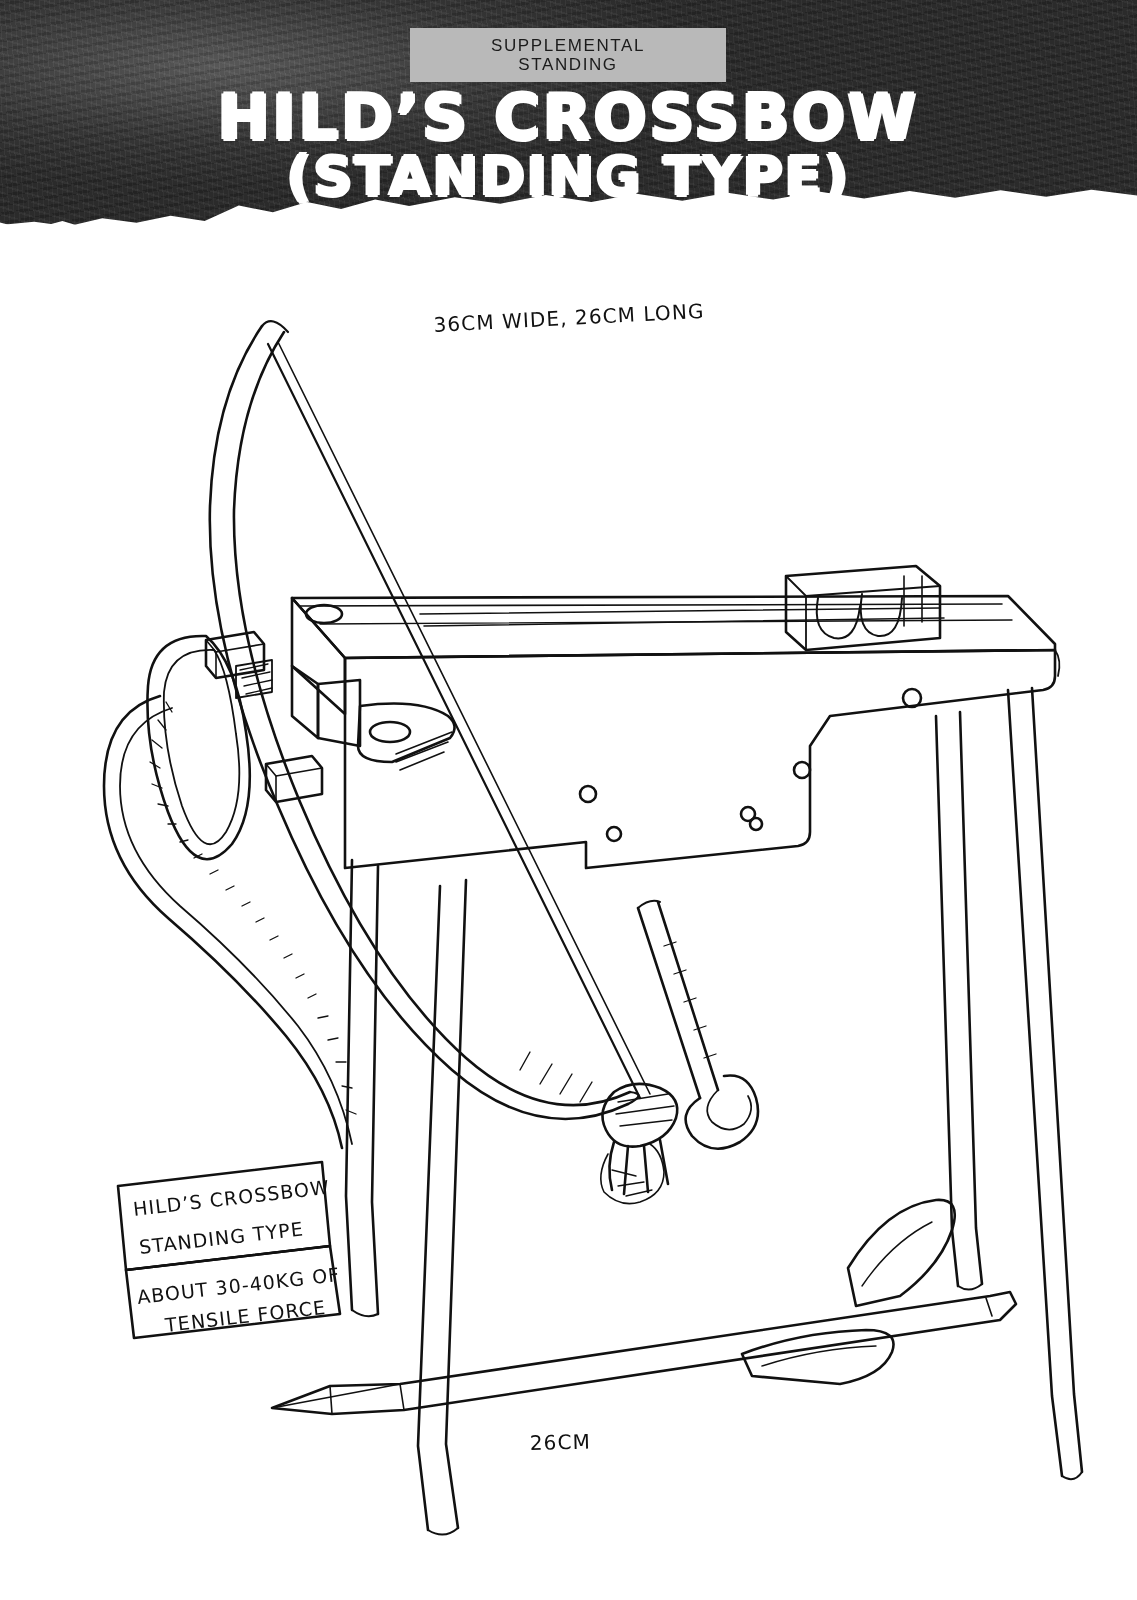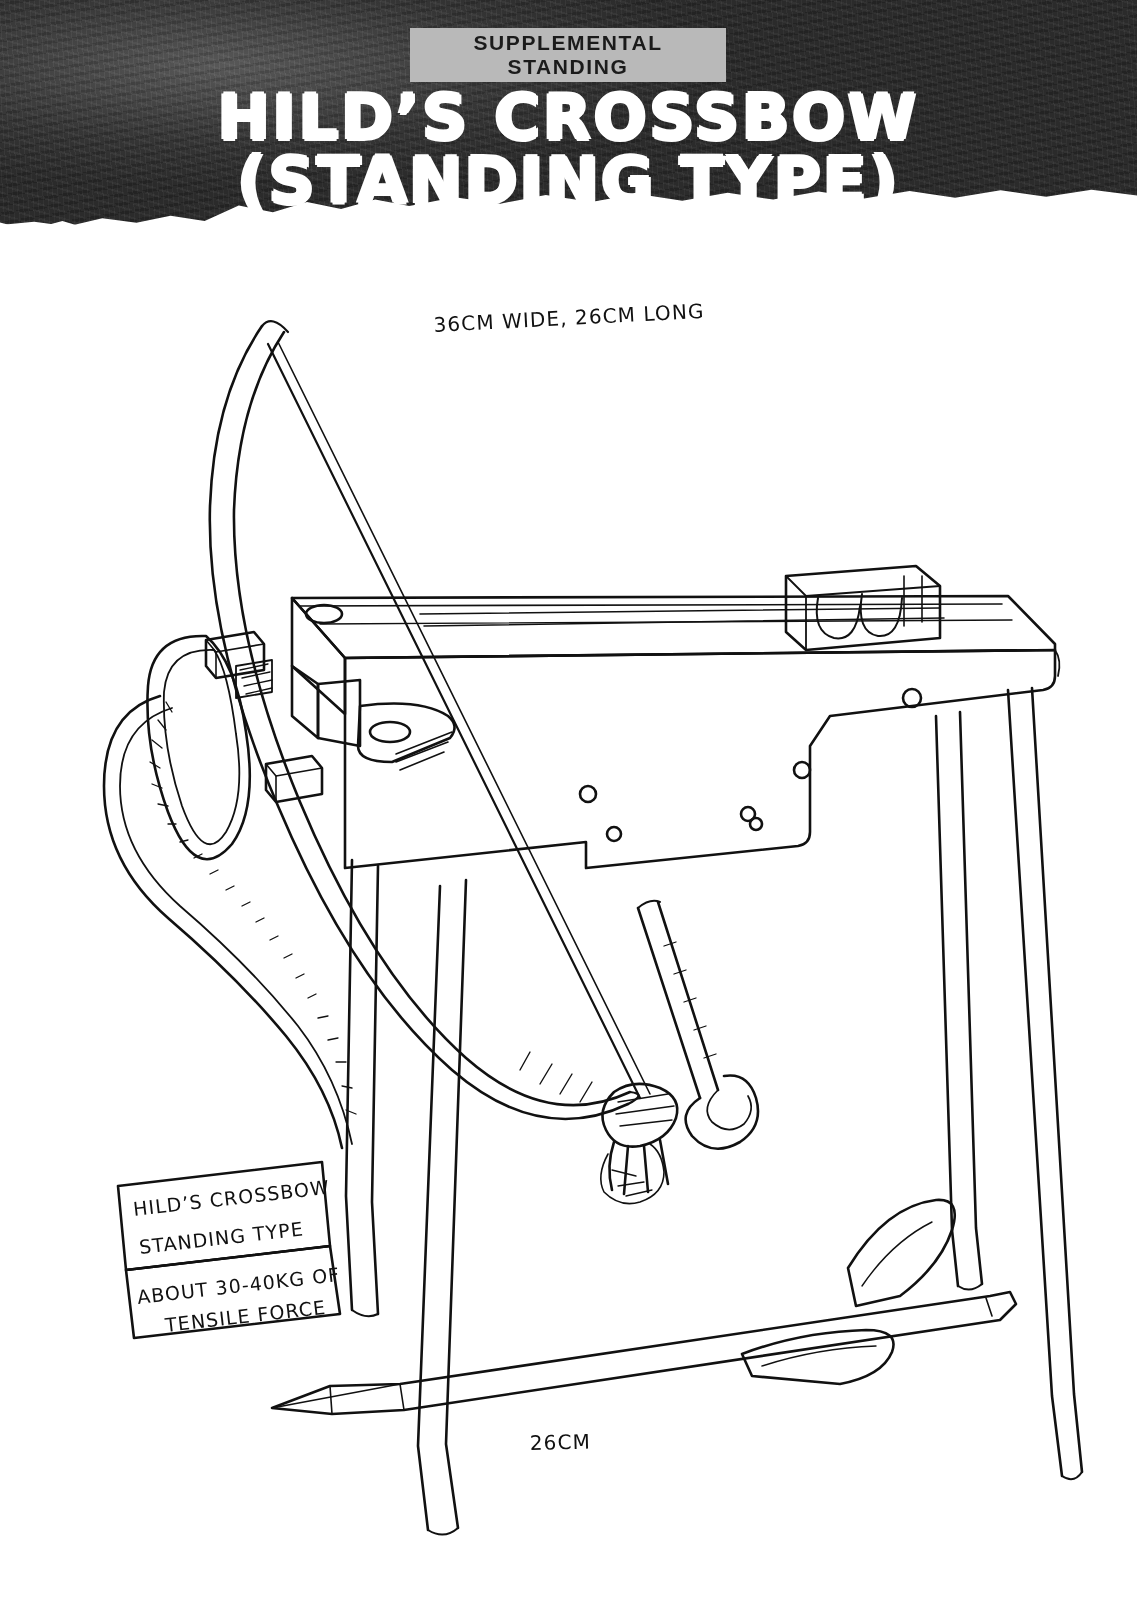--- a/index.html
+++ b/index.html
@@ -74,22 +74,22 @@
     width: 316px; height: 54px;
     background: #b9b9b9;
     display: flex;
     flex-direction: column;
     align-items: center;
     justify-content: center;
     line-height: 1.12;
   }
   .supp-tag span {
     display: block;
-    font-size: 21px;
-    font-weight: bold;
+    font-size: 17px;
+    font-weight: normal;
     letter-spacing: 1.6px;
     color: #1b1b1b;
     text-align: center;
   }
 
   .title-block {
     position: absolute;
     left: 0; top: 86px;
     width: 1137px;
     text-align: center;
@@ -97,21 +97,21 @@
   }
   .title-line {
     font-family: "DejaVu Sans", sans-serif;
     font-weight: bold;
     font-size: 62px;
     letter-spacing: 3px;
     line-height: 1.02;
     text-shadow:
       -2px 0 0 #fff, 2px 0 0 #fff, 0 -2px 0 #fff, 0 2px 0 #fff;
   }
-  .title-line.second { font-size: 64px; letter-spacing: 2px; }
+  .title-line.second { font-size: 54px; letter-spacing: 2px; }
 
   
   .artboard {
     position: absolute;
     left: 0; top: 246px;
     width: 1137px;
     height: 1354px;
   }
   .artboard svg { display: block; }
 

